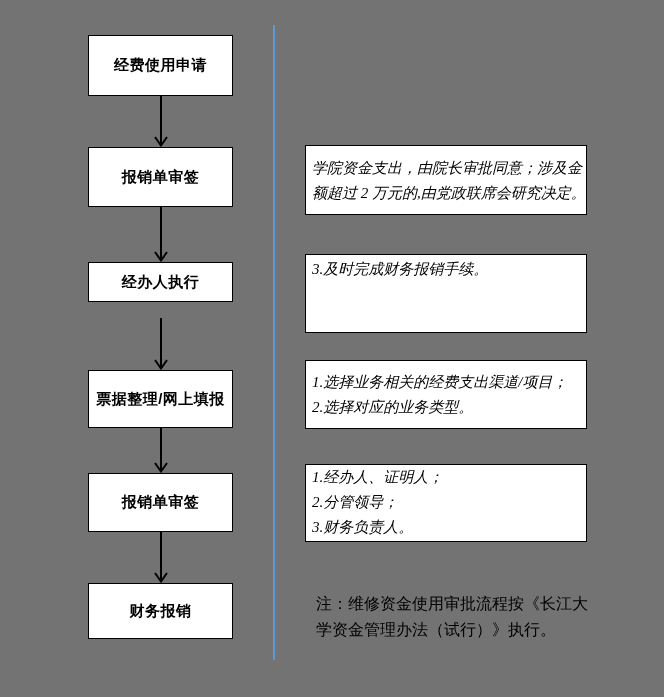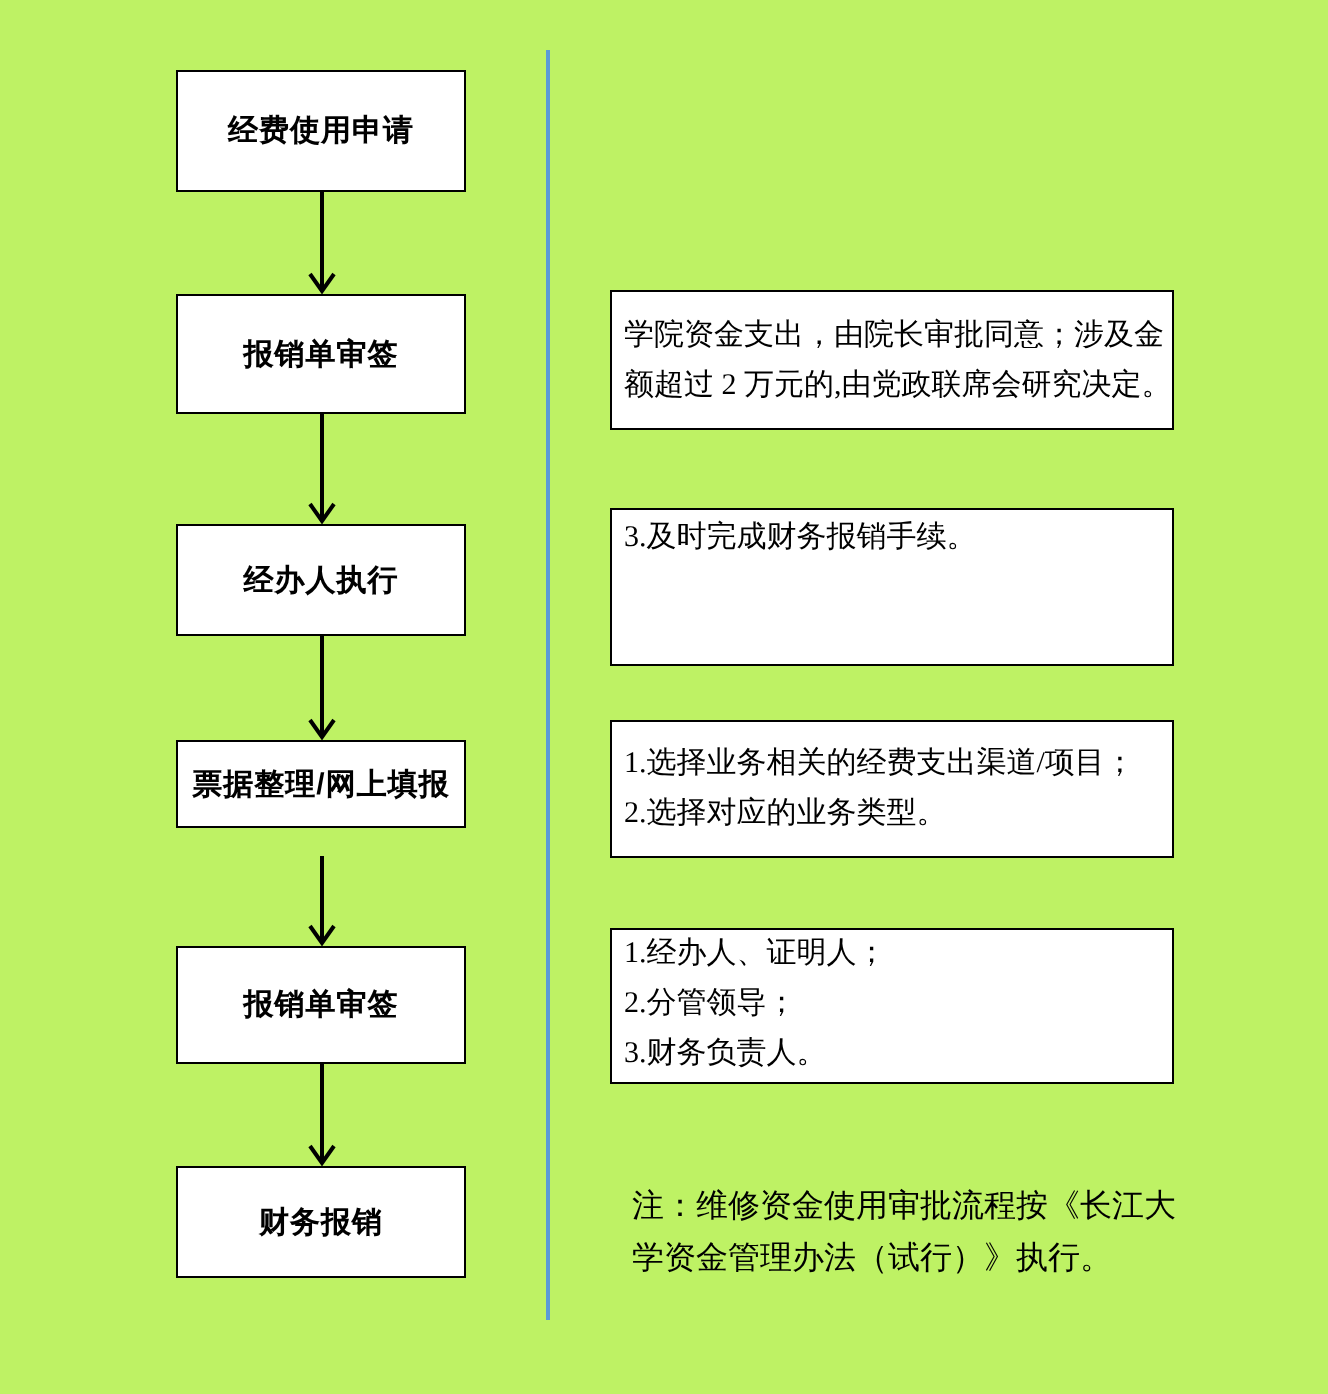--- a/index.html
+++ b/index.html
@@ -1,38 +1,38 @@
 <!DOCTYPE html>
 <html><head>
 <meta charset="utf-8">
 <style>
   html,body{margin:0;padding:0;background:#fff;}
   .canvas{
     position:relative;
     width:664px;height:697px;
-    background:#bef264;
+    background:#737373;
     font-family:"Liberation Sans", sans-serif;
     color:#000;
     overflow:hidden;
   }
   .flow-box{
     position:absolute;
     left:88px;width:145px;
     box-sizing:border-box;
     border:1px solid #000;
     background:#fff;
     display:flex;align-items:center;justify-content:center;
     font-weight:bold;font-size:15px;
     letter-spacing:0.5px;
     text-align:center;
   }
   .b1{top:35px;height:61px;}
   .b2{top:147px;height:60px;}
-  .b3{top:262px;height:56px;}
-  .b4{top:370px;height:44px;}
+  .b3{top:262px;height:40px;}
+  .b4{top:370px;height:58px;}
   .b5{top:473px;height:59px;}
   .b6{top:583px;height:56px;}
   .arrow{position:absolute;left:153px;width:16px;}
   .ar1{top:96px;}
   .ar2{top:207px;}
   .ar3{top:318px;}
   .ar4{top:428px;}
   .ar5{top:532px;}
   .divider{
     position:absolute;
@@ -42,20 +42,21 @@
   }
   .ann{
     position:absolute;
     left:305px;width:282px;
     box-sizing:border-box;
     border:1px solid #000;
     background:#fff;
     font-family:"Liberation Serif", serif;
     font-size:15px;line-height:25px;
     padding:0 6px;
+    font-style:italic;
   }
   .a1{top:145px;height:70px;padding-top:10px;}
   .a2{top:254px;height:79px;padding-top:2px;}
   .a3{top:360px;height:69px;padding-top:9px;}
   .a4{top:464px;height:78px;padding-top:0;}
   .ann-line{white-space:nowrap;}
   .note{
     position:absolute;
     left:316px;top:591px;width:290px;
     font-family:"Liberation Serif", serif;

